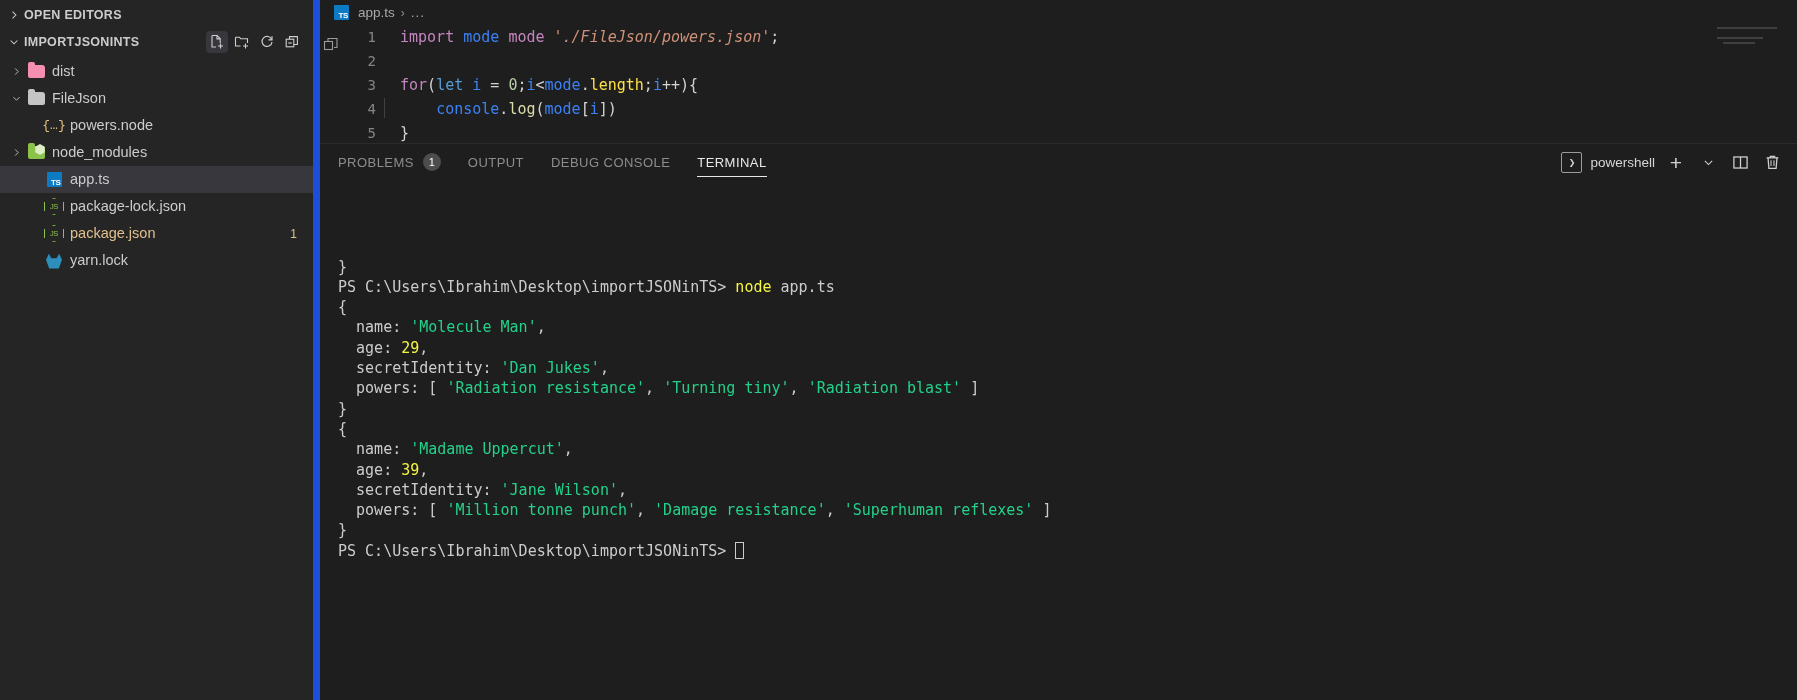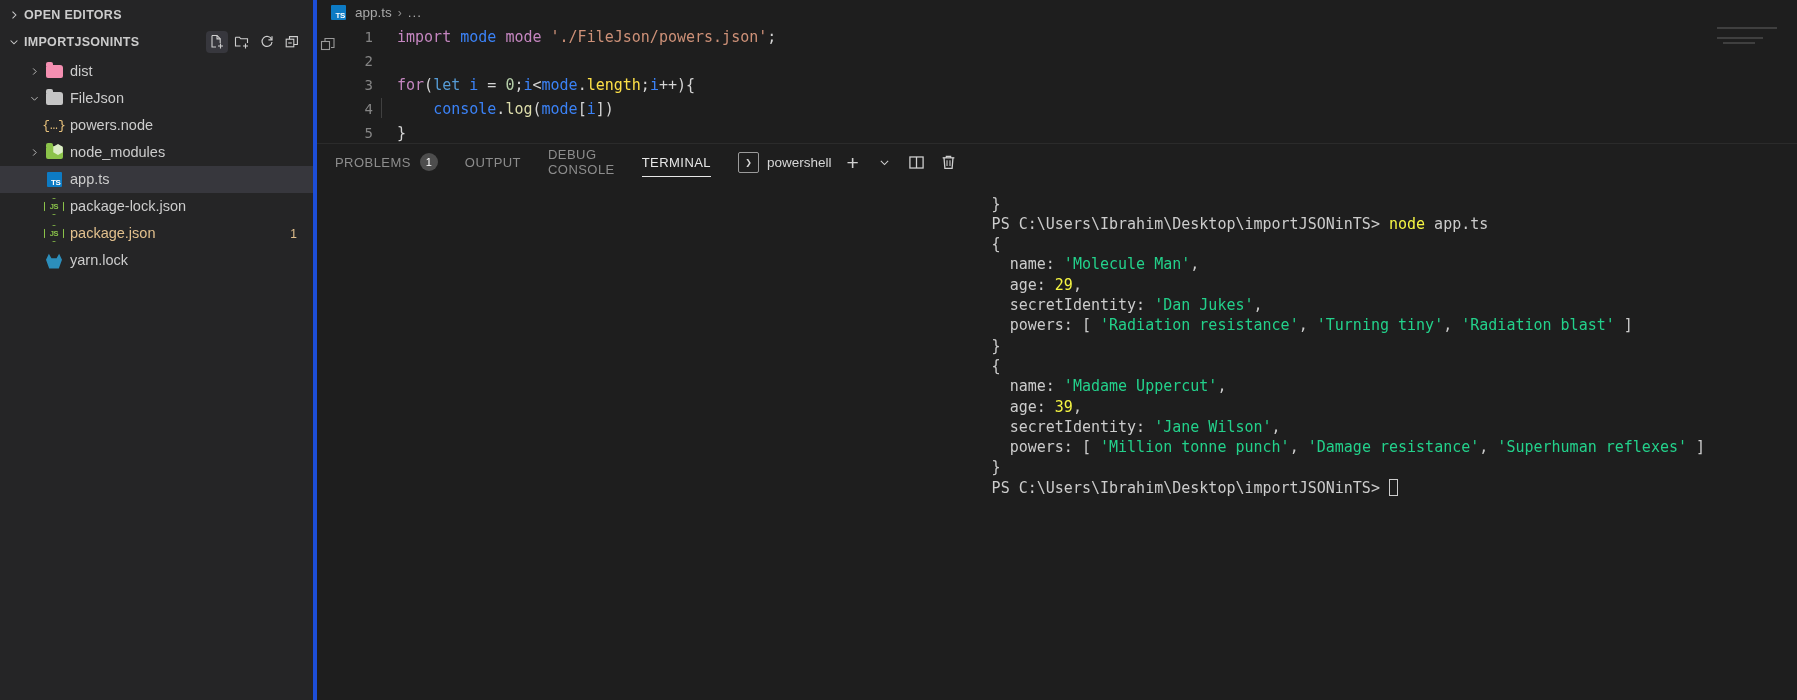--- a/index.html
+++ b/index.html
@@ -24,21 +24,21 @@
   }
 
   
   .sidebar {
     width: 313px;
     height: 700px;
     background: #252526;
     flex: 0 0 313px;
     display: flex;
     flex-direction: column;
-    border-right: 4px solid #1d4ed8;
+    border-right: 7px solid #1d4ed8;
     position: relative;
   }
   .section-header {
     height: 26px;
     display: flex;
     align-items: center;
     padding: 0 8px 0 6px;
     font-size: 12.5px;
     font-weight: bold;
     letter-spacing: 0.3px;
@@ -95,21 +95,21 @@
     display: flex; align-items: center; justify-content: center;
     margin-right: 6px;
   }
   .tree-row .flabel { font-size: 14.5px; line-height: 1; }
   .tree-row .badge-num {
     position: absolute;
     right: 16px;
     font-size: 12px;
     color: #e2c08d;
   }
-  .ind-1 { padding-left: 26px; }
+  .ind-1 { padding-left: 8px; }
   .ind-2 { padding-left: 26px; }
 
   
   .folder {
     width: 17px; height: 13px;
     border-radius: 2px 3px 2px 2px;
     position: relative;
   }
   .folder:before {
     content: "";
@@ -164,21 +164,21 @@
     font-size: 7px;
     font-weight: bold;
     display: flex; align-items: center; justify-content: center;
     letter-spacing: -0.2px;
   }
   .js-hex {
     width: 36px; height: 17px;
     display: flex; align-items: center; justify-content: center;
     color: #8bc34a;
     font-size: 7.5px;
-    font-weight: bold;
+    font-weight: normal;
     position: relative;
   }
   .js-hex:before {
     content: "";
     position: absolute; inset: 0;
     border: 1.4px solid #8bc34a;
     clip-path: polygon(50% 0%, 100% 25%, 100% 75%, 50% 100%, 0% 75%, 0% 25%);
     background: transparent;
   }
   .js-hex span { position: relative; z-index: 1; letter-spacing: -0.3px;}
@@ -263,21 +263,21 @@
     border-left: 1px solid #404040;
     height: 20px;
     vertical-align: middle;
     position: absolute;
     left: -16px;
     top: 1px;
   }
   .tok-kw   { color: #c586c0; }
   .tok-kw2  { color: #569cd6; }
   .tok-var  { color: #3b82f6; }
-  .tok-str  { color: #ce9178; }
+  .tok-str  { color: #ce9178; font-style: italic; }
   .tok-plain{ color: #d4d4d4; }
   .tok-num  { color: #b5cea8; }
   .tok-fn   { color: #dcdcaa; }
   .tok-prop { color: #fde047; }
 
   .minimap {
     position: absolute;
     top: 2px;
     right: 10px;
     width: 70px;
@@ -285,22 +285,23 @@
     opacity: .55;
   }
   .mm-bar { height: 2px; margin-bottom: 3px; background: #5a5a5a;}
 
   
   .panel {
     flex: 1 1 auto;
     background: #1e1e1e;
     border-top: 1px solid #2b2b2b;
     display: flex;
-    flex-direction: row;
+    flex-direction: column;
     min-height: 0;
+    gap: 27px;
   }
   .panel-tabs {
     height: 36px;
     flex: 0 0 36px;
     display: flex;
     align-items: center;
     padding-left: 18px;
     padding-right: 12px;
     background: #1e1e1e;
   }

